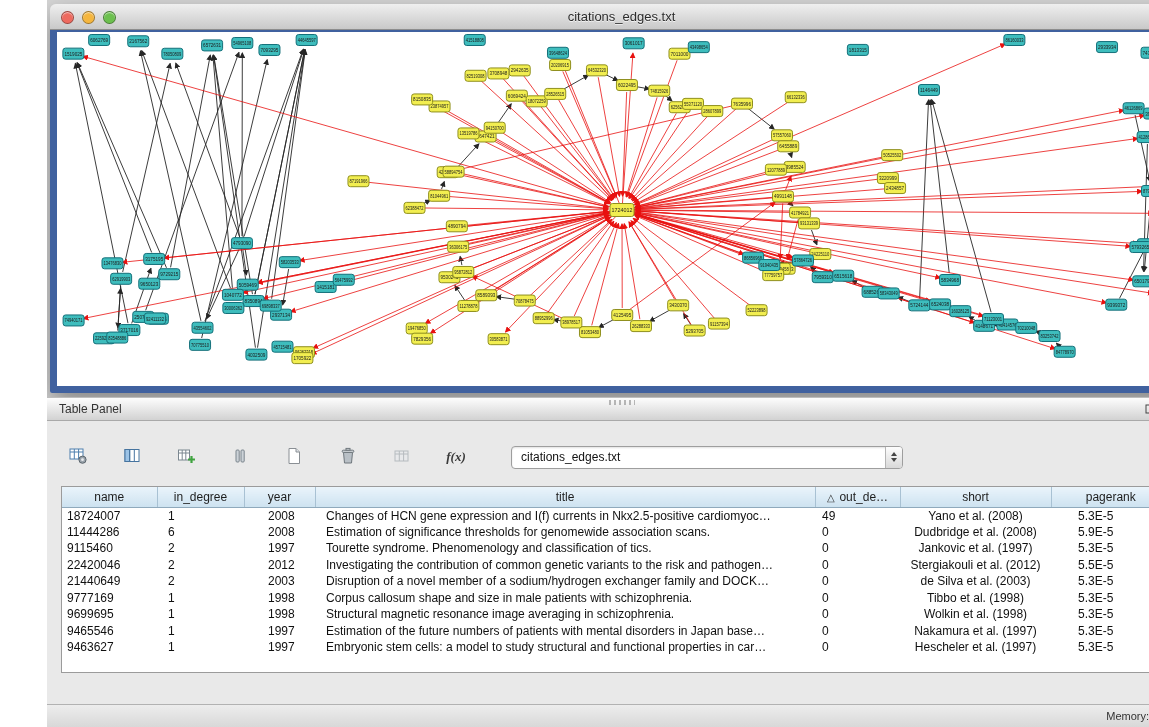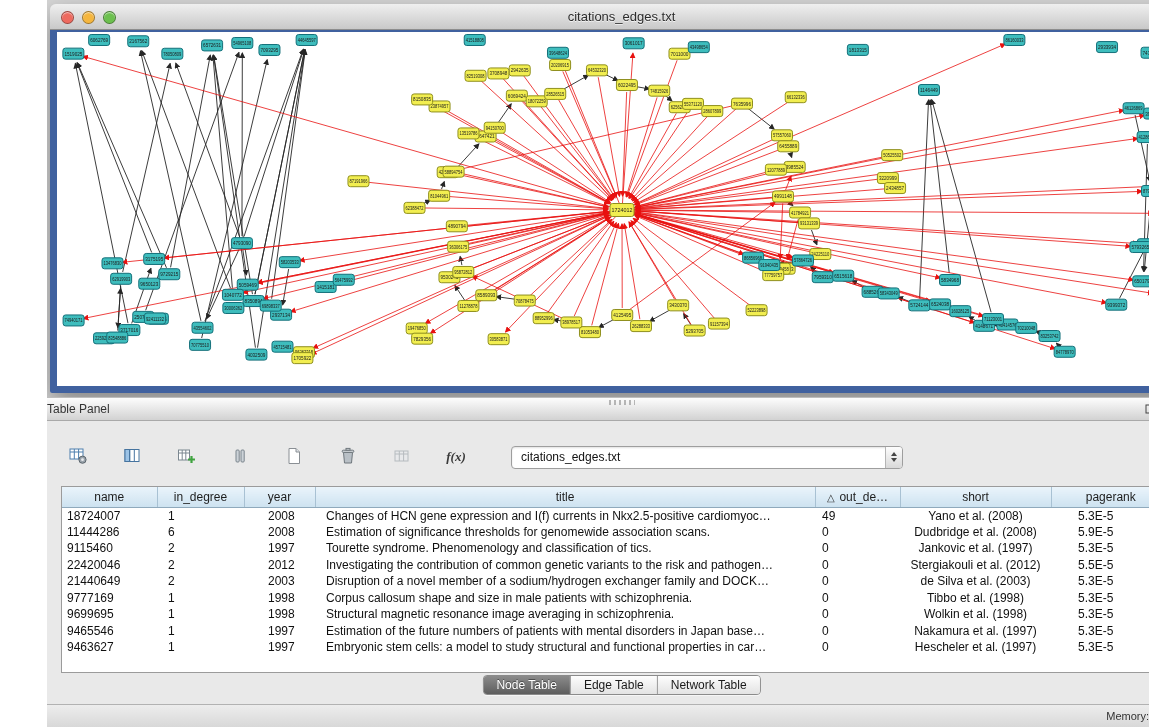--- a/index.html
+++ b/index.html
@@ -20,21 +20,21 @@
   .window-body { position:absolute; top:26px; left:0; right:0; bottom:0;
     background:#40619f; padding:2px 7px 7px 7px; border-radius:0 0 2px 2px; }
   .net-canvas { width:100%; height:100%; background:#fff; overflow:hidden; }
   .net-canvas svg { display:block; width:100%; height:100%; }
 
   
   .table-panel { position:absolute; left:0; top:397px; width:1149px; height:307px;
     background:#e9e9e9; border-top:1px solid #bdbdbd; }
   .panel-header { position:relative; height:23px; background:linear-gradient(#fdfdfd,#d2d2d2);
     border-bottom:1px solid #a9a9a9; display:flex; align-items:center; }
-  .panel-title { padding-left:0; font-size:12px; color:#333; }
+  .panel-title { padding-left:12px; font-size:12px; color:#333; }
   .panel-grip { position:absolute; left:50%; top:2px; width:26px; height:5px; transform:translateX(-50%);
     background:repeating-linear-gradient(90deg,#9a9a9a 0 2px,transparent 2px 5px); opacity:.7; }
   .header-actions { margin-left:auto; display:flex; align-items:center; gap:13px; padding-right:14px; }
   .close-x { font-size:14px; font-weight:bold; color:#333; line-height:12px; cursor:default; }
 
   .toolbar { position:absolute; top:45px; left:16px; display:flex; align-items:center; gap:24px; }
   .tbtn { width:30px; height:28px; background:transparent; border:none; display:flex;
     align-items:center; justify-content:center; }
   .fx { font-family:"Liberation Serif", serif; font-style:italic; font-weight:bold;
     font-size:13px; color:#3a3a3a; }
@@ -1011,25 +1011,20 @@
         </table>
       </div>
       <div class="scroll-col">
         <div class="scroll-header-filler"></div>
         <div class="vscroll">
           <div class="vthumb"></div>
         </div>
       </div>
     </div>
 
-    <div class="tabs">
-        <div class="seg sel">Node Table</div>
-        <div class="seg">Edge Table</div>
-        <div class="seg">Network Table</div>
-      </div>
   </div>
 
   <div class="status-bar">
     <span class="mem-label">Memory: OK</span>
     <span class="mem-dot" style="background-color: rgb(125, 220, 63);"></span>
   </div>
 
 </div>
 
 </body></html>

